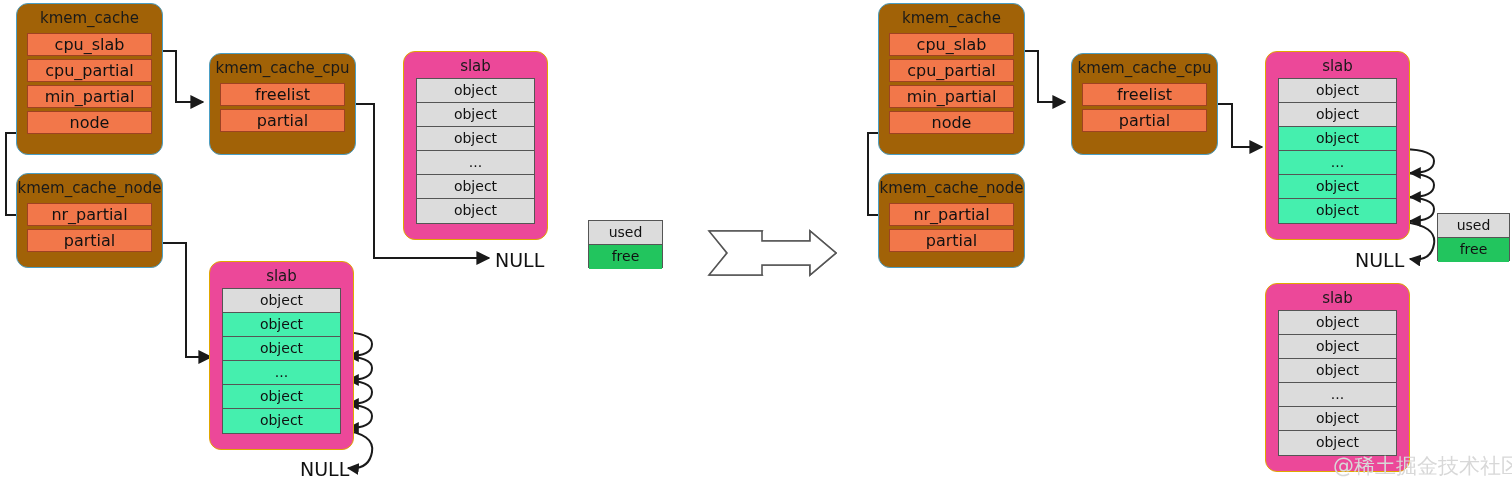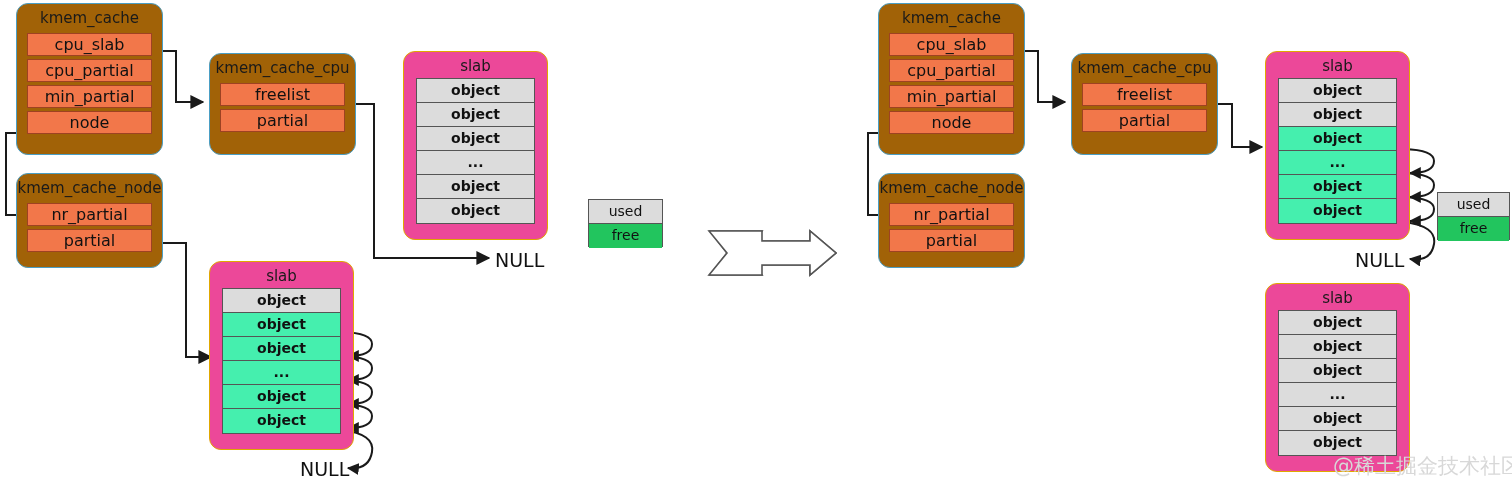--- a/index.html
+++ b/index.html
@@ -17,27 +17,27 @@
          line-height:21px;height:23px;margin-top:3px;}
 
   
   .slab{position:absolute;background:#ec4899;border:1.5px solid #e0a800;
         border-radius:12px;box-sizing:border-box;
         display:flex;flex-direction:column;align-items:center;
         padding:3px 12px 12px 12px;}
   .slab-title{font-size:15px;color:#1a1a1a;line-height:1.5;}
   .objs{width:100%;border:1.2px solid #555;box-sizing:border-box;}
   .obj{text-align:center;font-size:14px;color:#111;line-height:23px;height:24px;
-       box-sizing:border-box;border-bottom:1.1px solid #555;font-weight:bold;}
+       box-sizing:border-box;border-bottom:1.1px solid #555;}
   .obj:last-child{border-bottom:none;}
   .obj.used{background:#dcdcdc;}
   .obj.free{background:#45efae;}
 
   
-  .legend{position:absolute;border:1.2px solid #555;box-sizing:border-box;}
+  .legend{position:absolute;border:1.2px solid #555;box-sizing:border-box;margin-top:21px;}
   .legend div{text-align:center;font-size:14px;color:#111;line-height:23px;
               height:24px;box-sizing:border-box;}
   .legend .lg-used{background:#dcdcdc;border-bottom:1.1px solid #555;}
   .legend .lg-free{background:#22c55e;}
 
   
   .nulltag{position:absolute;font-size:19px;color:#111;white-space:nowrap;}
 
   
   svg.wires{position:absolute;left:0;top:0;width:1512px;height:487px;

